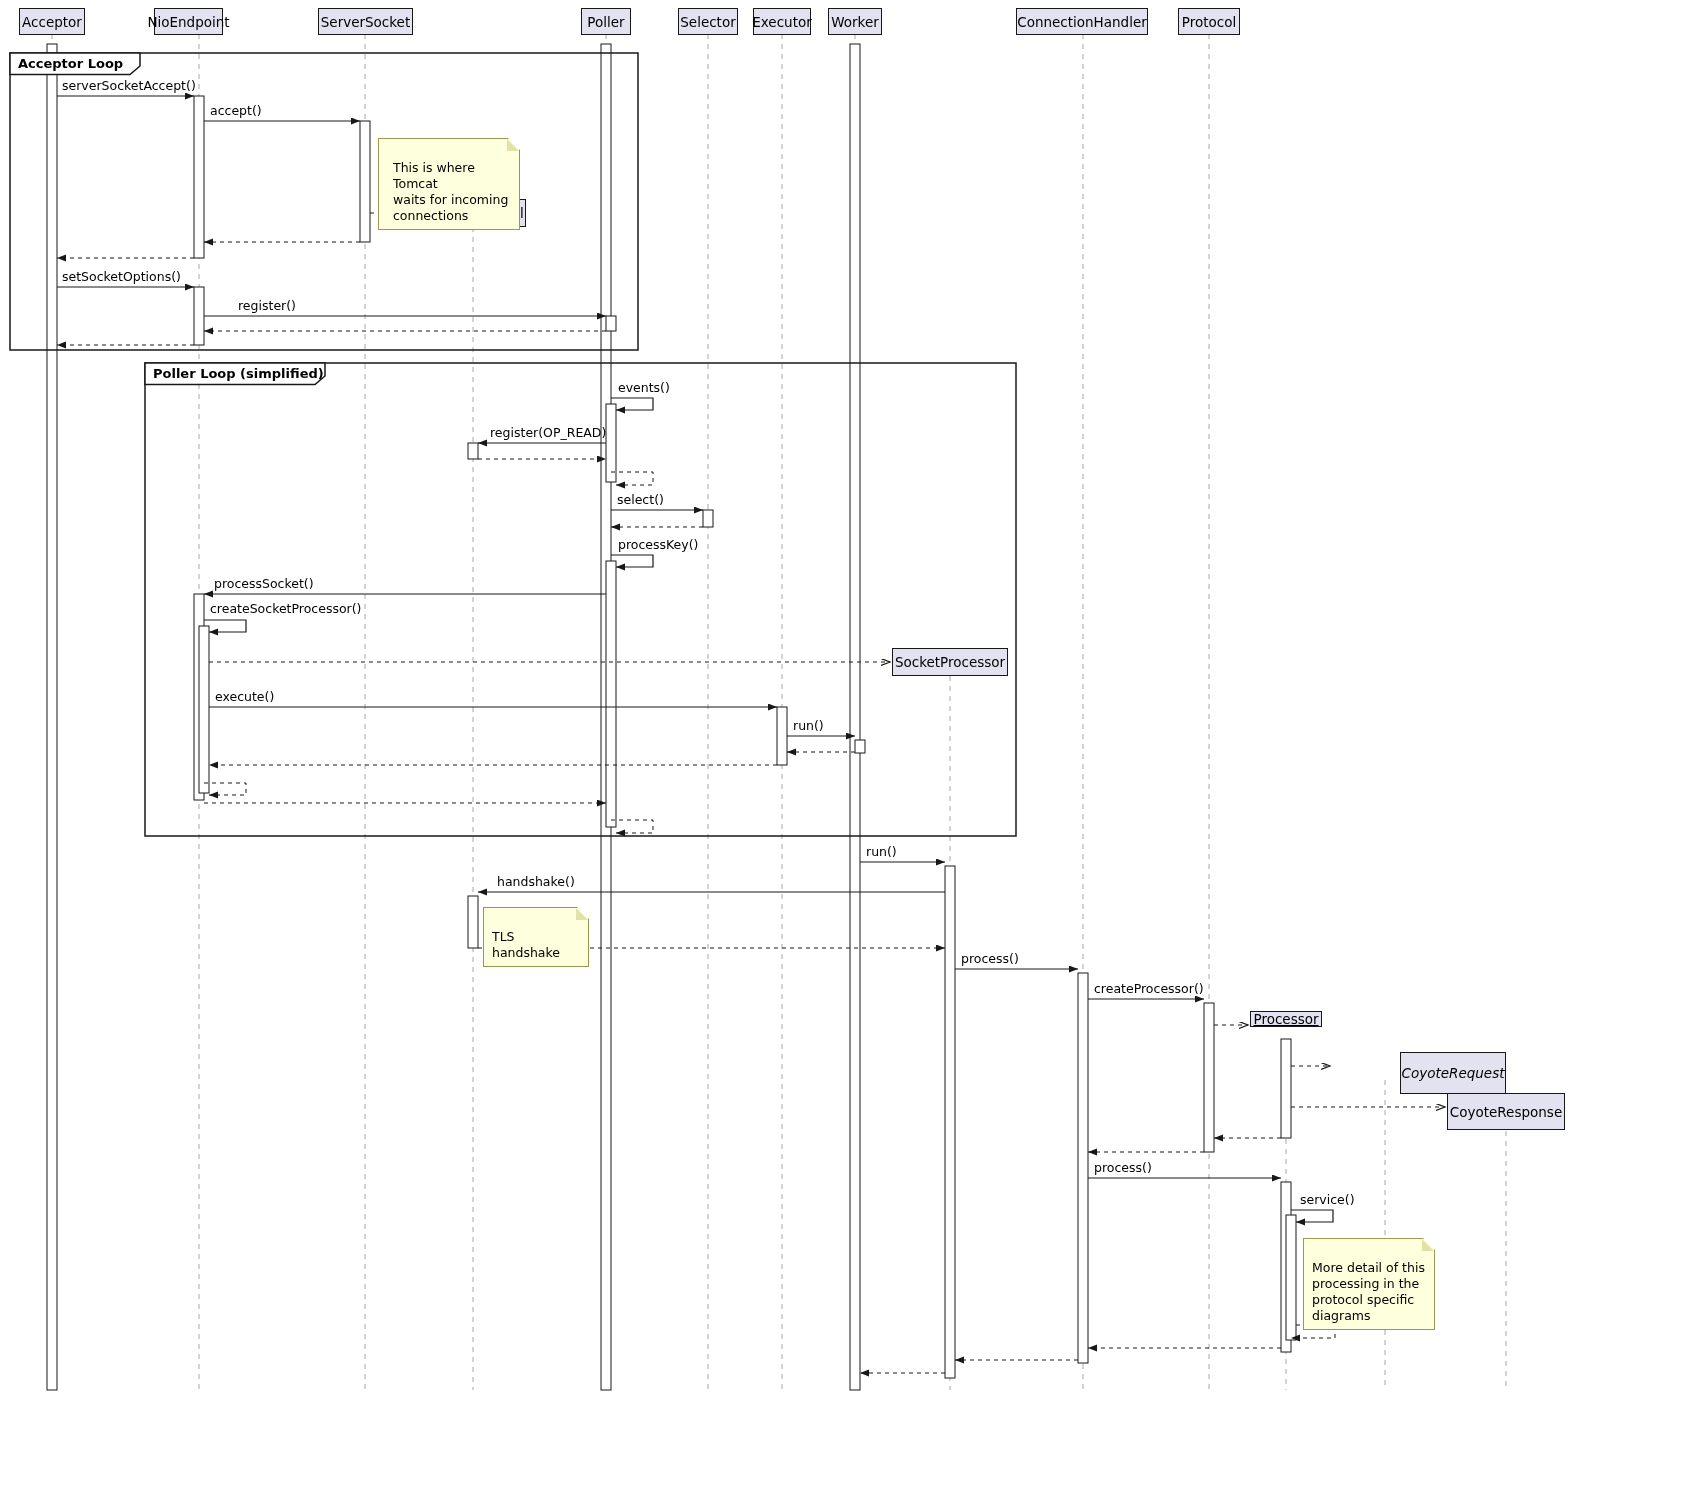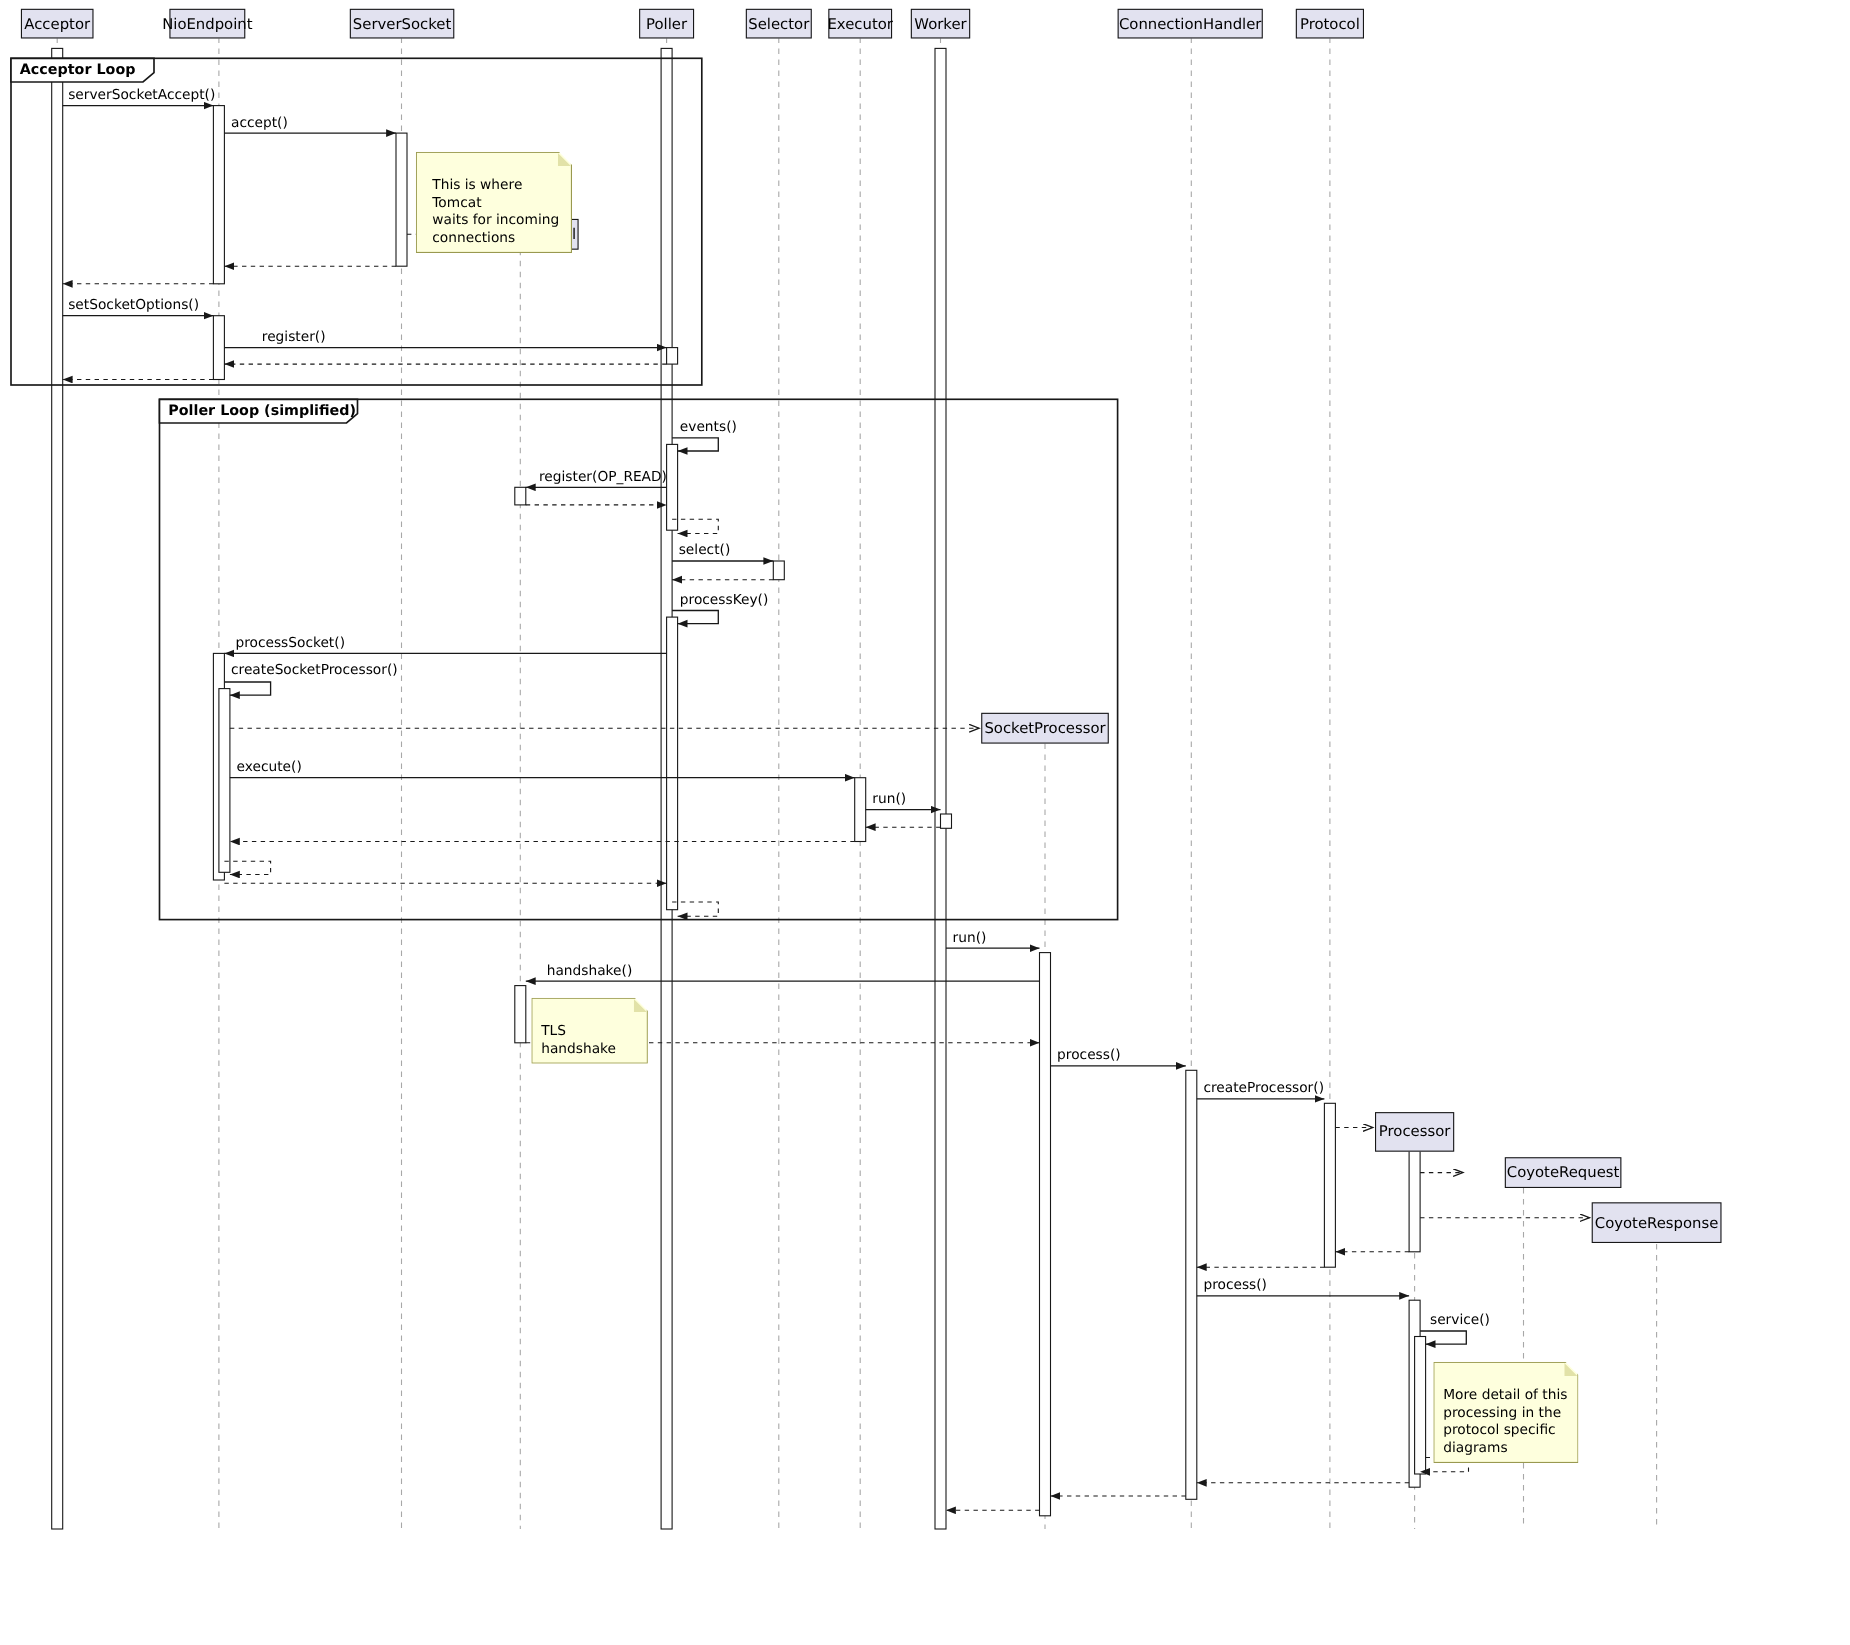--- a/index.html
+++ b/index.html
@@ -132,22 +132,22 @@
   <div class="participant" style="left:318px;top:8px;width:95px;">ServerSocket</div>
   <div class="participant" style="left:581px;top:8px;width:50px;">Poller</div>
   <div class="participant" style="left:678px;top:8px;width:60px;">Selector</div>
   <div class="participant" style="left:753px;top:8px;width:58px;">Executor</div>
   <div class="participant" style="left:828px;top:8px;width:54px;">Worker</div>
   <div class="participant" style="left:1016px;top:8px;width:132px;">ConnectionHandler</div>
   <div class="participant" style="left:1178px;top:8px;width:62px;">Protocol</div>
 
   <div class="participant" style="left:421px;top:199px;width:105px;height:28px;">SocketChannel</div>
   <div class="participant" style="left:892px;top:648px;width:116px;height:28px;">SocketProcessor</div>
-  <div class="participant" style="left:1250px;top:1011px;width:72px;height:36px;">Processor</div>
-  <div class="participant" style="left:1368px;top:1052px;width:106px;height:28px;">CoyoteRequest</div>
+  <div class="participant" style="left:1250px;top:1011px;width:72px;height:16px;text-decoration:underline;">Processor</div>
+  <div class="participant" style="left:1400px;top:1052px;width:106px;height:42px;font-style:italic;">CoyoteRequest</div>
   <div class="participant" style="left:1447px;top:1093px;width:118px;height:37px;">CoyoteResponse</div>
 
   <div class="frame-title" style="left:18px;top:56px;">Acceptor Loop</div>
   <div class="frame-title" style="left:153px;top:366px;">Poller Loop (simplified)</div>
 
   <div class="msg-label" style="left:62px;top:78px;">serverSocketAccept()</div>
   <div class="msg-label" style="left:210px;top:103px;">accept()</div>
   <div class="msg-label" style="left:62px;top:269px;">setSocketOptions()</div>
   <div class="msg-label" style="left:210px;top:298px;margin-left:28px;">register()</div>
   <div class="msg-label" style="left:618px;top:380px;">events()</div>

